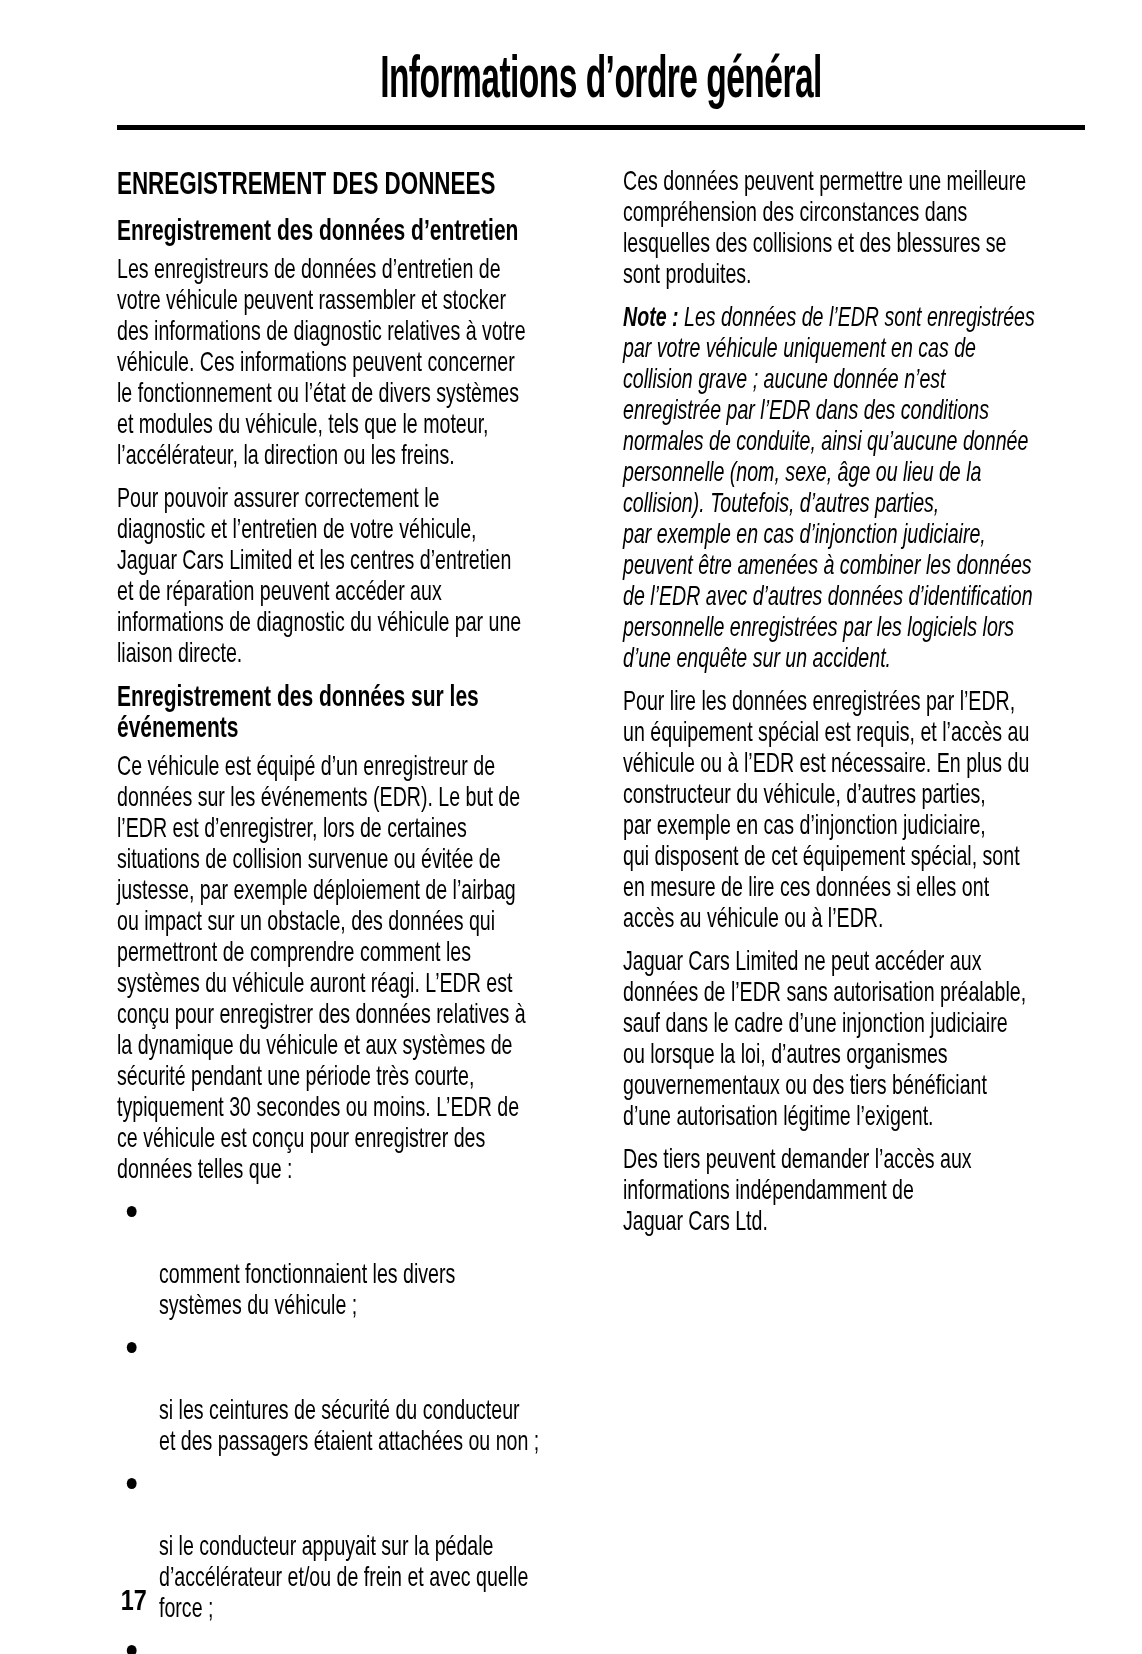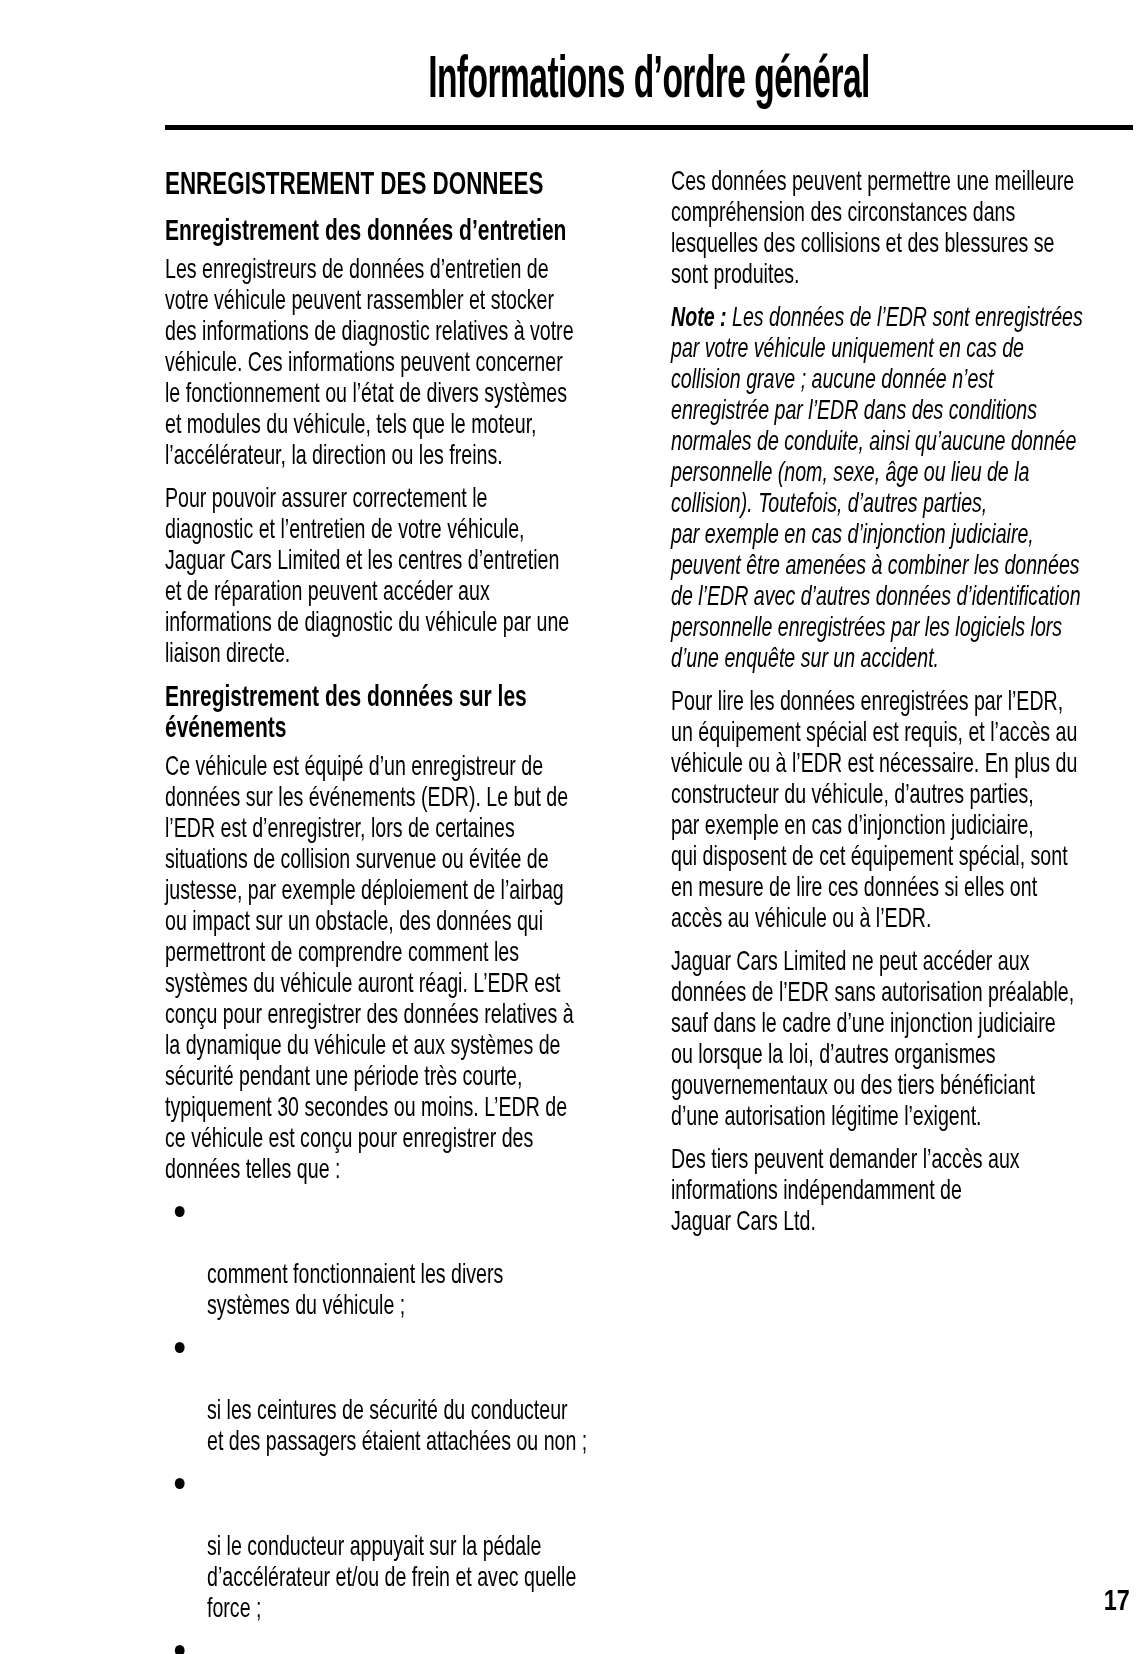--- a/index.html
+++ b/index.html
@@ -12,21 +12,20 @@
     height: 1654px;
     position: relative;
     overflow: hidden;
     font-family: "Liberation Sans", "DejaVu Sans", sans-serif;
     color: #000000;
   }
   .page {
     position: absolute;
     inset: 0;
     background: #ffffff;
-    margin-left: 48px;
   }
   
   .header {
     position: absolute;
     left: 117px;
     top: 48px;
     width: 968px;
   }
   .page-title {
     width: 100%;
@@ -109,21 +108,21 @@
     height: 11px;
     border-radius: 50%;
     background: #000000;
   }
   
   .footer {
     position: absolute;
     left: 117px;
     top: 1583px;
     width: 968px;
-    text-align: right;
+    text-align: left;
   }
   .page-number {
     display: inline-block;
     font-size: 30px;
     font-weight: 700;
     transform: scaleX(0.78);
     transform-origin: 50% 0;
   }
 </style>
 </head>

